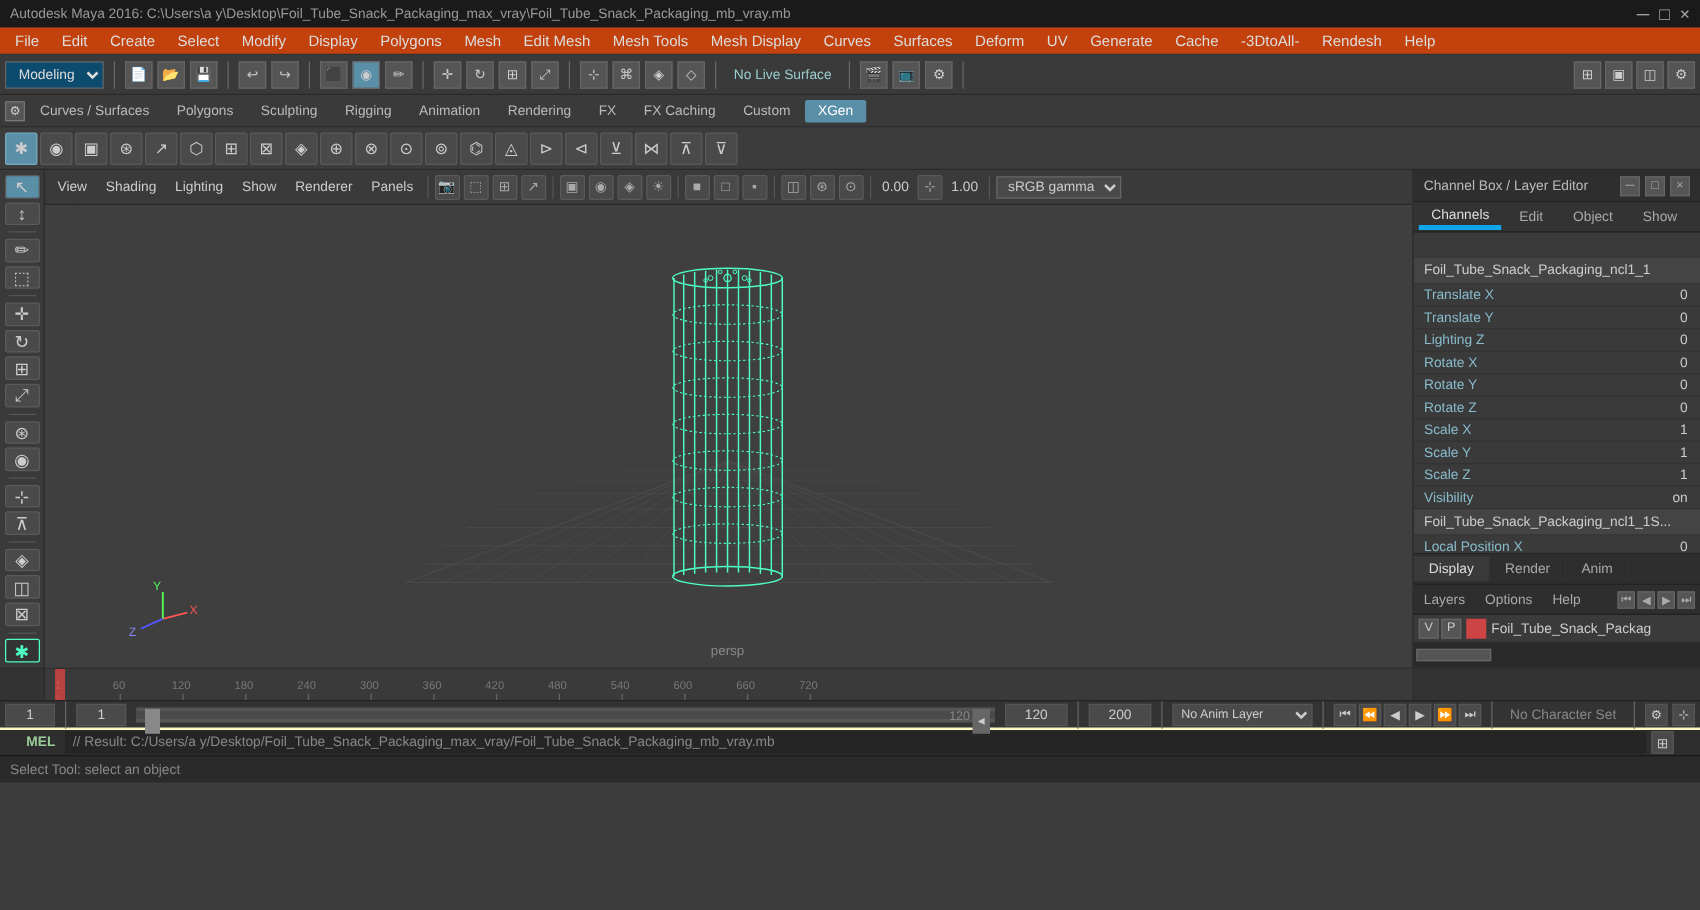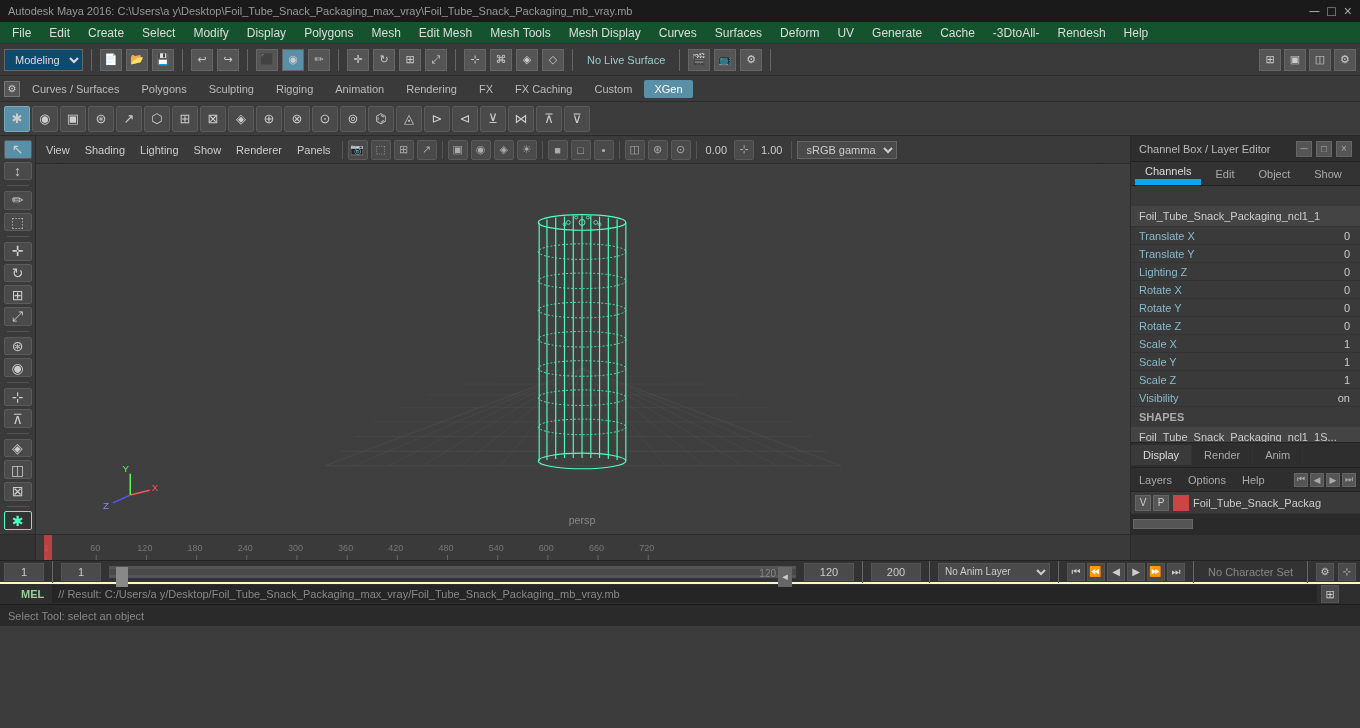--- a/index.html
+++ b/index.html
@@ -6,21 +6,21 @@
     body { width: 1360px; height: 728px; overflow: hidden; background: #3c3c3c; font-family: Arial, sans-serif; font-size: 11px; color: #ccc; user-select: none; }
 
     
     #titlebar {
       width: 100%; height: 22px; background: #1a1a1a; display: flex; align-items: center; justify-content: space-between;
       padding: 0 8px; color: #bbb; font-size: 11px;
     }
 
     
     #menubar {
-      width: 100%; height: 22px; background: #14532d; display: flex; align-items: center;
+      width: 100%; height: 22px; background: #c2410c; display: flex; align-items: center;
       padding: 0 4px; gap: 2px; border-bottom: 1px solid #333;
     }
     .menu-item { padding: 2px 8px; cursor: pointer; font-size: 12px; color: #ddd; }
 
     
     #toolbar1 {
       width: 100%; height: 32px; background: #3a3a3a; display: flex; align-items: center;
       padding: 0 4px; gap: 4px; border-bottom: 1px solid #2a2a2a;
     }
     .tb-dropdown { background: #0c4a6e; color: #ddd; border: 1px solid #666; padding: 2px 6px; font-size: 11px; height: 22px; cursor: pointer; }
@@ -85,21 +85,21 @@
     .panel-title { font-size: 11px; color: #bbb; }
     .panel-controls { display: flex; gap: 4px; }
     .panel-ctrl-btn { width: 16px; height: 16px; background: #555; border: 1px solid #666; cursor: pointer; display: flex; align-items: center; justify-content: center; font-size: 10px; color: #aaa; }
 
     
     #cb-tabs {
       height: 24px; background: #333; display: flex; align-items: center;
       padding: 0 4px; gap: 4px; border-bottom: 1px solid #222;
     }
     .cb-tab { padding: 2px 10px; font-size: 11px; color: #aaa; cursor: pointer; }
-    .cb-tab.active { color: #ddd; border-bottom: 6px solid #0ea5e9; }
+    .cb-tab.active { color: #ddd; border-bottom: 4px solid #0ea5e9; }
 
     
     #cb-content {
       flex: 1; overflow-y: auto; background: #3a3a3a; margin-top: 20px;
     }
     .cb-object-name {
       padding: 4px 8px; background: #444; color: #ccc; font-size: 11px;
       border-bottom: 1px solid #333;
     }
     .cb-row {
@@ -482,21 +482,20 @@
       </div>
       <div class="cb-row">
         <span class="cb-attr">Scale Z</span>
         <span class="cb-val">1</span>
       </div>
       <div class="cb-row">
         <span class="cb-attr">Visibility</span>
         <span class="cb-val">on</span>
       </div>
 
-      <div class="cb-section">SHAPES</div>
       <div class="cb-object-name">Foil_Tube_Snack_Packaging_ncl1_1S...</div>
       <div class="cb-row">
         <span class="cb-attr">Local Position X</span>
         <span class="cb-val">0</span>
       </div>
 
     </div>
 
     <div id="dra-tabs">
       <span class="dra-tab active">Display</span>

